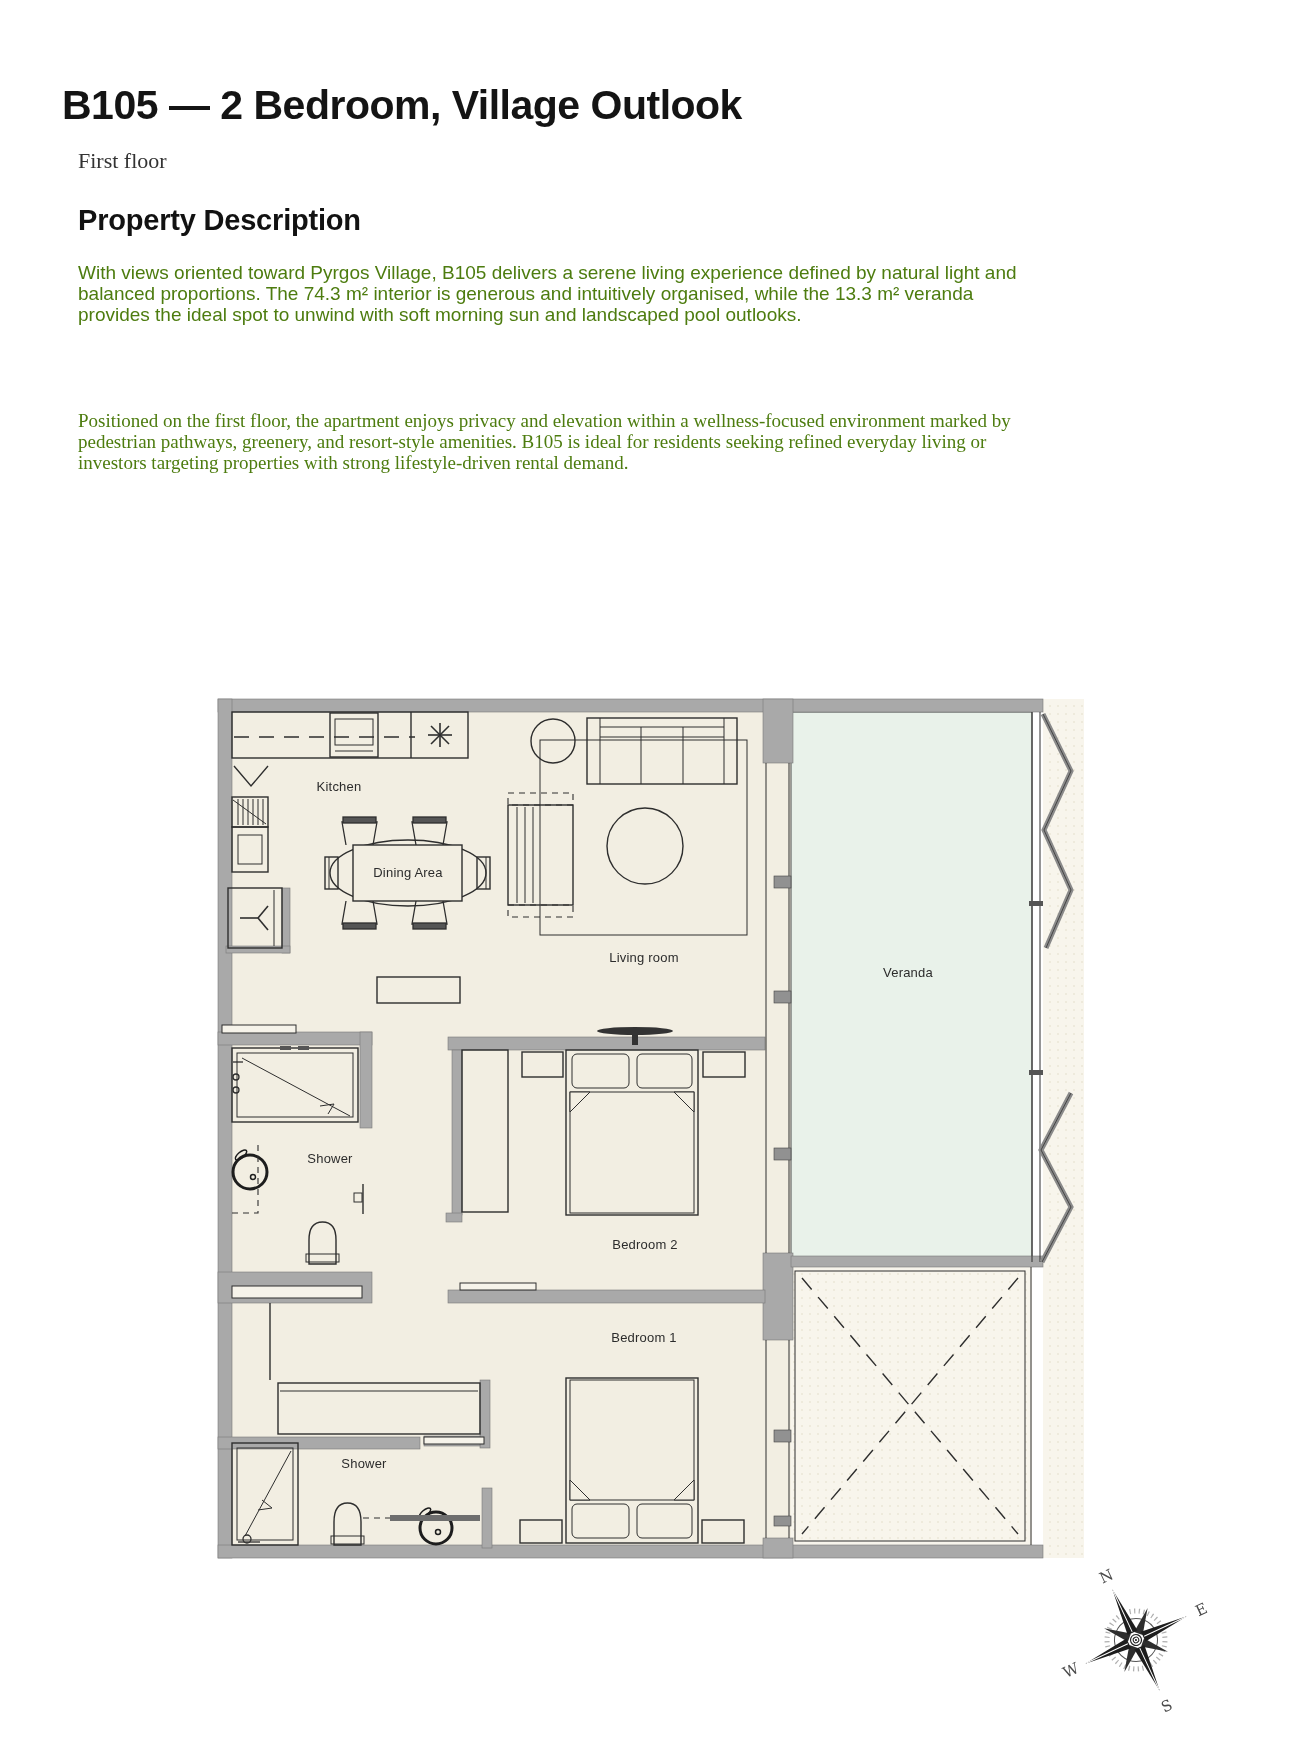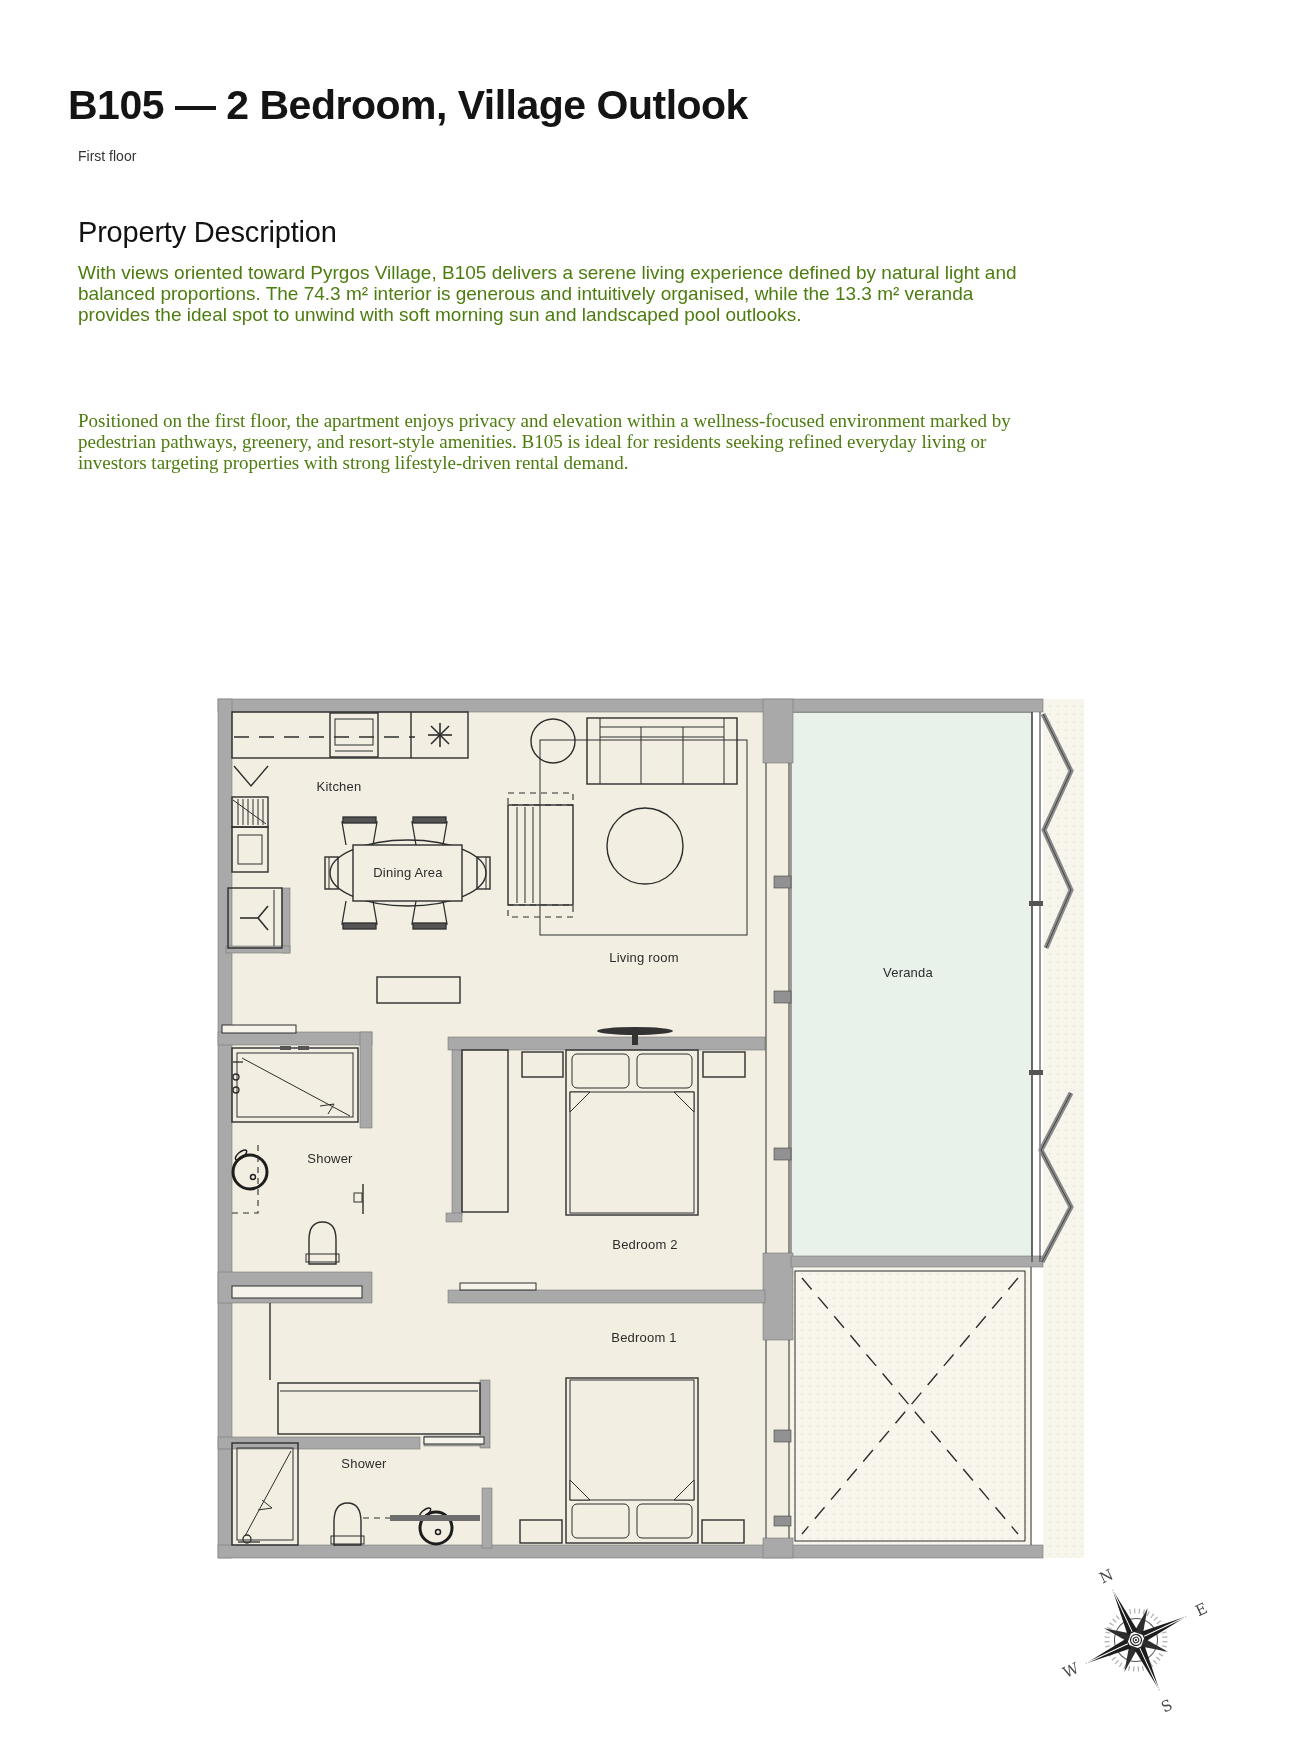--- a/index.html
+++ b/index.html
@@ -5,30 +5,30 @@
   html,body{margin:0;padding:0;background:#ffffff;}
   .page{
     position:relative;
     width:1294px;height:1758px;
     background:#ffffff;
     font-family:"Liberation Sans", sans-serif;
     color:#262626;
     overflow:hidden;
   }
   .doc-title{
-    position:absolute;left:68px;top:82px;width:1140px;
+    position:absolute;left:62px;top:82px;width:1140px;
     font-size:41px;font-weight:700;color:#141414;letter-spacing:-0.5px;
   }
   .doc-subtitle{
     position:absolute;left:78px;top:148px;
-    font-size:14px;color:#333333;
+    font-size:22px;color:#333333;font-family:Liberation Serif, serif;
   }
   .section-heading{
-    position:absolute;left:78px;top:216px;
-    font-size:29px;font-weight:400;color:#121212;letter-spacing:-0.2px;
+    position:absolute;left:78px;top:204px;
+    font-size:29px;font-weight:700;color:#121212;letter-spacing:-0.2px;
   }
   .para{
     position:absolute;left:78px;width:965px;
     font-size:19px;line-height:21px;color:#4d7c0f;
   }
   .para1{top:262px;}
   .para2{top:410px;font-family:Liberation Serif, serif;}
 
   
   .ln{stroke:#2e2e2e;stroke-width:1.4;fill:none;}

